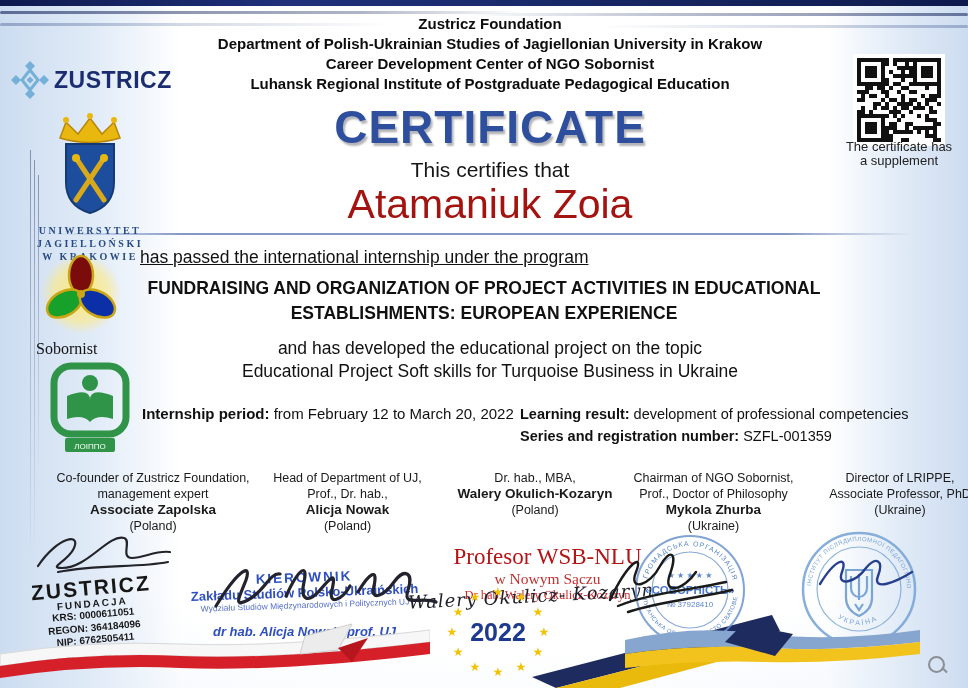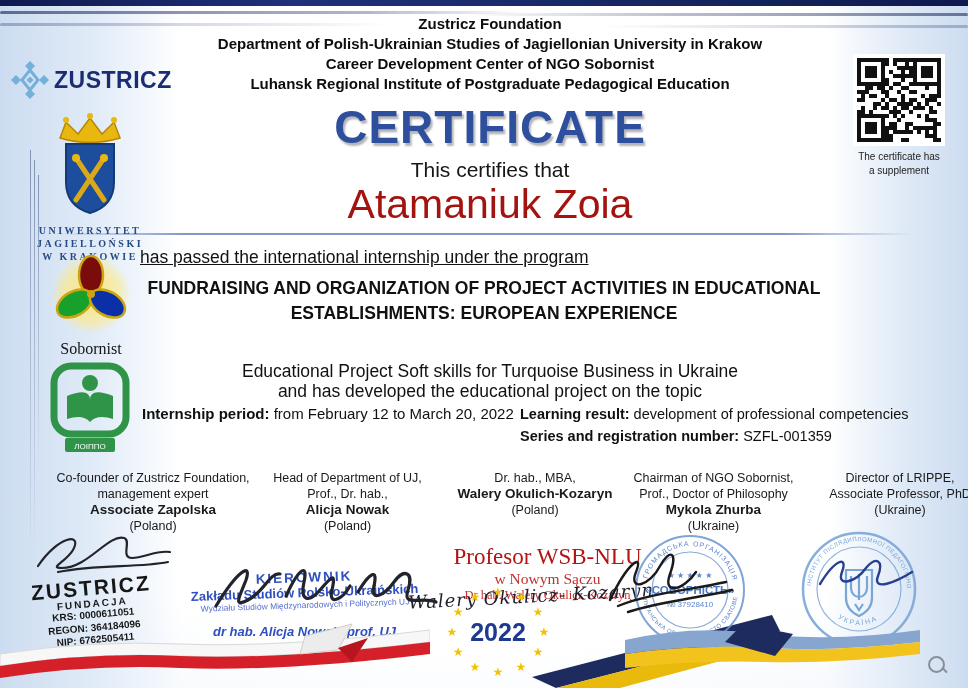--- a/index.html
+++ b/index.html
@@ -19,21 +19,21 @@
   .vline{width:1px;background:linear-gradient(180deg,rgba(60,85,130,.55),rgba(60,85,130,0));}
   #vl1{left:30px;top:150px;height:415px;} #vl2{left:34px;top:160px;height:395px;} #vl3{left:38px;top:175px;height:300px;}
   
   #orgLines{left:140px;top:14px;width:700px;text-align:center;font-weight:bold;font-size:15px;line-height:20px;color:#0d0d0d;}
   #title{left:140px;top:100px;width:700px;text-align:center;font-size:46px;font-weight:bold;letter-spacing:1px;color:#2e4f9d;text-shadow:2px 3px 2px rgba(90,90,100,.45);}
   #certifies{left:140px;top:158px;width:700px;text-align:center;font-size:21px;color:#161616;}
   #recipient{left:140px;top:181px;width:700px;text-align:center;font-size:41px;color:#a31310;}
   #nameLine{left:55px;top:233px;width:858px;height:2px;background:linear-gradient(90deg,rgba(35,65,150,0),rgba(35,65,150,.55) 15%,rgba(35,65,150,.55) 85%,rgba(35,65,150,0));}
   #passedLine{left:140px;top:247px;width:700px;text-align:left;font-size:17.5px;text-decoration:underline;}
   #program{left:134px;top:276px;width:700px;text-align:center;font-size:17.5px;font-weight:bold;line-height:25px;}
-  #projIntro{left:140px;top:338px;width:700px;text-align:center;font-size:17.5px;margin-top:43px;}
+  #projIntro{left:140px;top:338px;width:700px;text-align:center;font-size:17.5px;}
   #projTitle{left:140px;top:361px;width:700px;text-align:center;font-size:17.5px;}
   
   .details{font-size:15px;line-height:22px;white-space:nowrap;}
   #detailsL{left:142px;top:403px;}
   #detailsR{left:520px;top:403px;font-size:14.5px;}
   .b{font-weight:bold;}
   
   .sigcol{top:470px;text-align:center;font-size:12.5px;line-height:16px;color:#1a1a1a;margin-left:38px;}
   .sigcol .nm{font-weight:bold;font-size:13.5px;}
   #sc1{left:15px;width:200px;} #sc2{left:222px;width:175px;} #sc3{left:402px;width:190px;} #sc4{left:588px;width:175px;} #sc5{left:772px;width:180px;}
@@ -50,27 +50,27 @@
   #ujSigner{left:182px;top:624px;width:245px;text-align:center;color:#2e4fc0;font-weight:bold;font-style:italic;font-size:13px;}
   
   #wsb{left:430px;top:544px;width:235px;text-align:center;font-family:"Liberation Serif",serif;}
   #wsb .w1{font-size:23px;font-weight:normal;color:#b41414;}
   #wsb .w2{font-size:15.5px;color:#c03030;}
   #wsb .w3{font-size:12.5px;color:#cc2a2a;}
   #hand3{left:408px;top:584px;width:300px;font-family:"DejaVu Serif",serif;font-style:italic;font-size:18px;letter-spacing:1px;color:#20202c;transform:rotate(-3deg);}
   
   #qrBox{left:853px;top:54px;width:92px;height:92px;background:#fff;padding:0;}
   #qrBox svg{margin:4px;}
-  #qrCap{left:838px;top:150px;width:122px;text-align:center;font-size:10px;line-height:14px;color:#222;}
+  #qrCap{left:838px;top:140px;width:122px;text-align:center;font-size:13px;line-height:14px;color:#222;}
   
   #logoZustricz{left:10px;top:60px;display:flex;align-items:center;}
   #logoZustricz .zt{font-size:23px;font-weight:bold;color:#1b2d70;letter-spacing:.5px;margin-left:4px;}
   #logoUJ{left:26px;top:110px;width:128px;text-align:center;}
   #logoUJ .cap{font-family:"Liberation Serif",serif;font-size:10px;letter-spacing:2.5px;color:#274b84;line-height:13px;font-weight:bold;}
-  #logoSobornist{left:36px;top:252px;width:110px;text-align:center;}
+  #logoSobornist{left:36px;top:252px;width:110px;text-align:left;}
   #logoSobornist .cap{font-family:"Liberation Serif",serif;font-size:16px;color:#141414;}
   #logoLoippo{left:40px;top:360px;width:100px;text-align:center;}
   
   #starRing{left:446px;top:586px;width:104px;height:96px;z-index:3;}
   .eustar{position:absolute;font-size:12px;color:#f2c200;transform:translate(-50%,-50%);}
   #year{position:absolute;left:0;top:32px;width:104px;text-align:center;font-size:25px;font-weight:bold;color:#1d3a8f;}
   #ribbonPL{left:0;top:620px;z-index:2;} #bandUA{left:480px;top:615px;z-index:1;} #ribbonUA{left:625px;top:622px;z-index:2;}
   .sigsvg{z-index:4;} .stampsvg{z-index:2;}
   #magnifier{left:928px;top:656px;width:13px;height:13px;border:2px solid #8a8f96;border-radius:50%;}
   #magnifier:after{content:"";position:absolute;left:11px;top:11px;width:7px;height:2px;background:#8a8f96;transform:rotate(45deg);}

